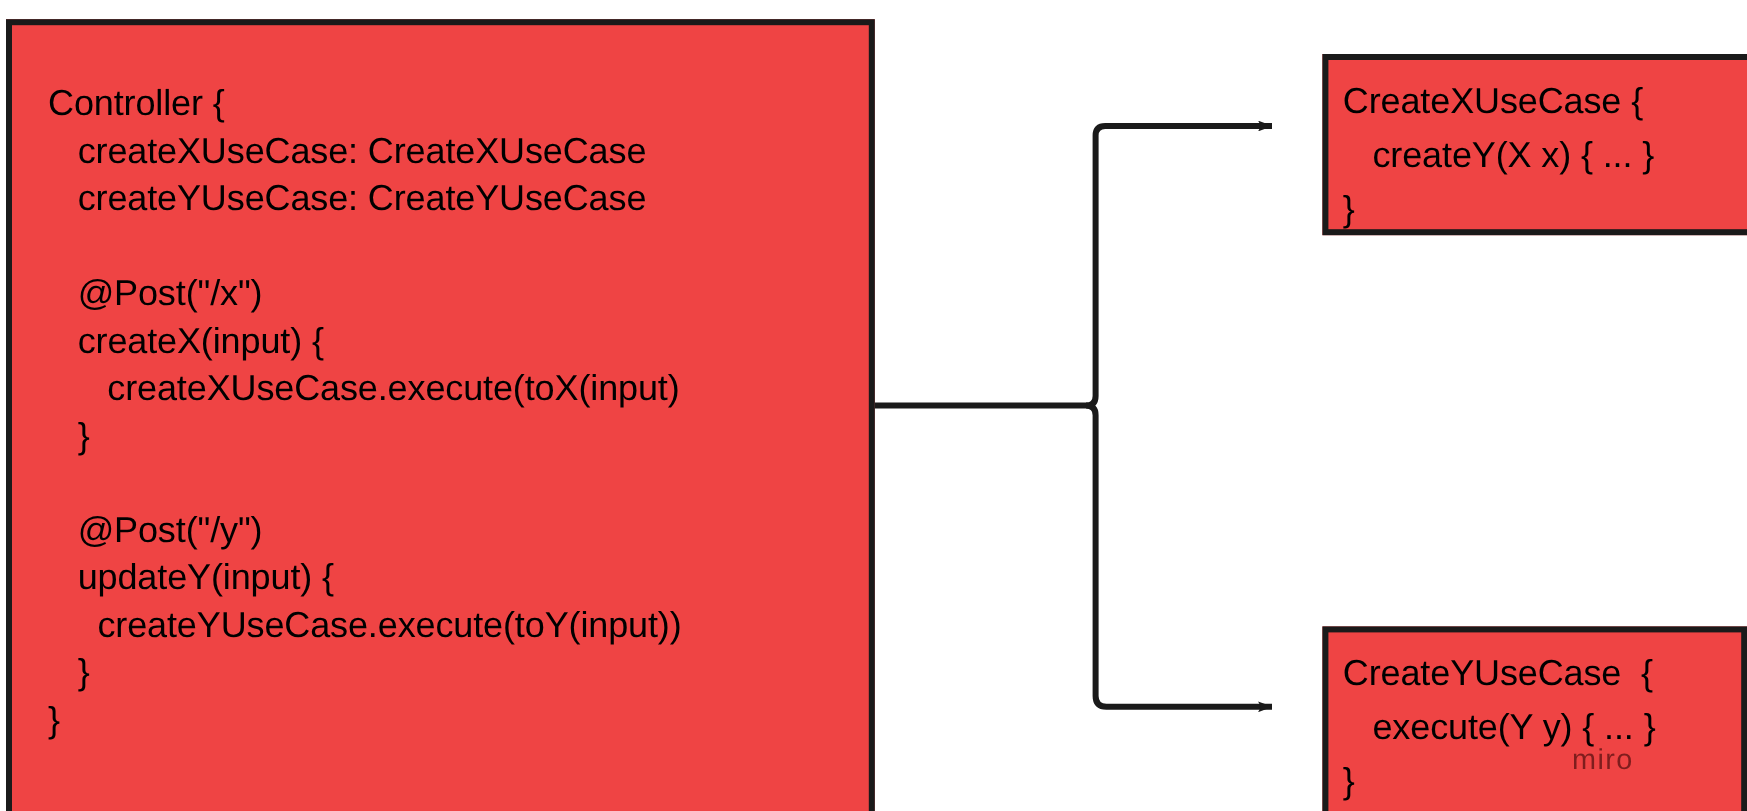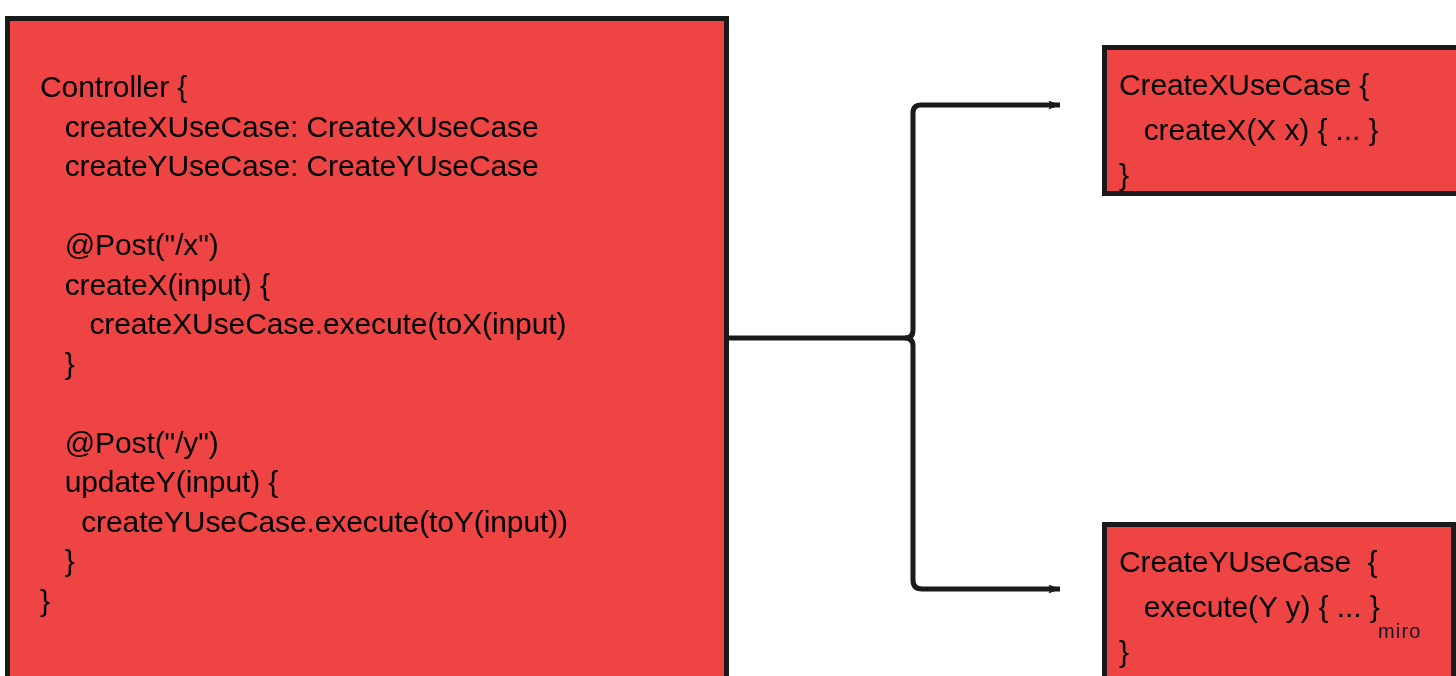--- a/index.html
+++ b/index.html
@@ -73,25 +73,25 @@
     left: 12px;
     top: 12px;
     font-size: 30px;
     line-height: 45px;
     letter-spacing: -0.1px;
   }
 
   
   #miro-watermark {
     position: absolute;
-    left: 1378px;
+    left: 1310px;
     top: 620px;
-    font-size: 20px;
+    font-size: 24px;
     letter-spacing: 1.2px;
-    color: #0f172a;
+    color: #7f1d1d;
     font-family: "Liberation Sans", sans-serif;
     user-select: none;
   }
 
   
   #connectors {
     position: absolute;
     left: 0;
     top: 0;
     width: 1456px;
@@ -102,21 +102,21 @@
 </head>
 <body>
 
 <div id="canvas">
 
   <div class="code-box" id="controller-box">
     <div class="code-body"><span class="code-line">Controller {</span><span class="code-line">   createXUseCase: CreateXUseCase</span><span class="code-line">   createYUseCase: CreateYUseCase</span><span class="code-line">&nbsp;</span><span class="code-line">   @Post("/x")</span><span class="code-line">   createX(input) {</span><span class="code-line">      createXUseCase.execute(toX(input)</span><span class="code-line">   }</span><span class="code-line">&nbsp;</span><span class="code-line">   @Post("/y")</span><span class="code-line">   updateY(input) {</span><span class="code-line">     createYUseCase.execute(toY(input))</span><span class="code-line">   }</span><span class="code-line">}</span></div>
   </div>
 
   <div class="code-box" id="createx-box">
-    <div class="code-body"><span class="code-line">CreateXUseCase {</span><span class="code-line">   createX(X x) { ... }</span><span class="code-line">}</span></div>
+    <div class="code-body"><span class="code-line">CreateXUseCase {</span><span class="code-line">   createY(X x) { ... }</span><span class="code-line">}</span></div>
   </div>
 
   <div class="code-box" id="createy-box">
     <div class="code-body"><span class="code-line">CreateYUseCase  {</span><span class="code-line">   execute(Y y) { ... }</span><span class="code-line">}</span></div>
   </div>
 
   <div id="miro-watermark">miro</div>
 
   <svg id="connectors" viewBox="0 0 1456 676">
     <defs>

